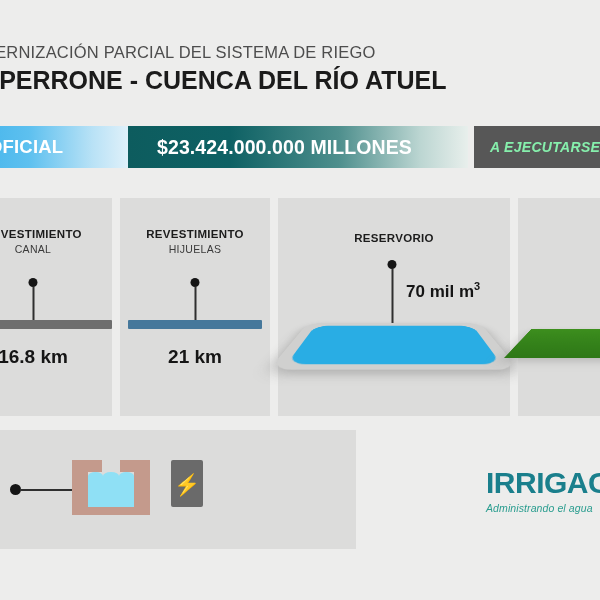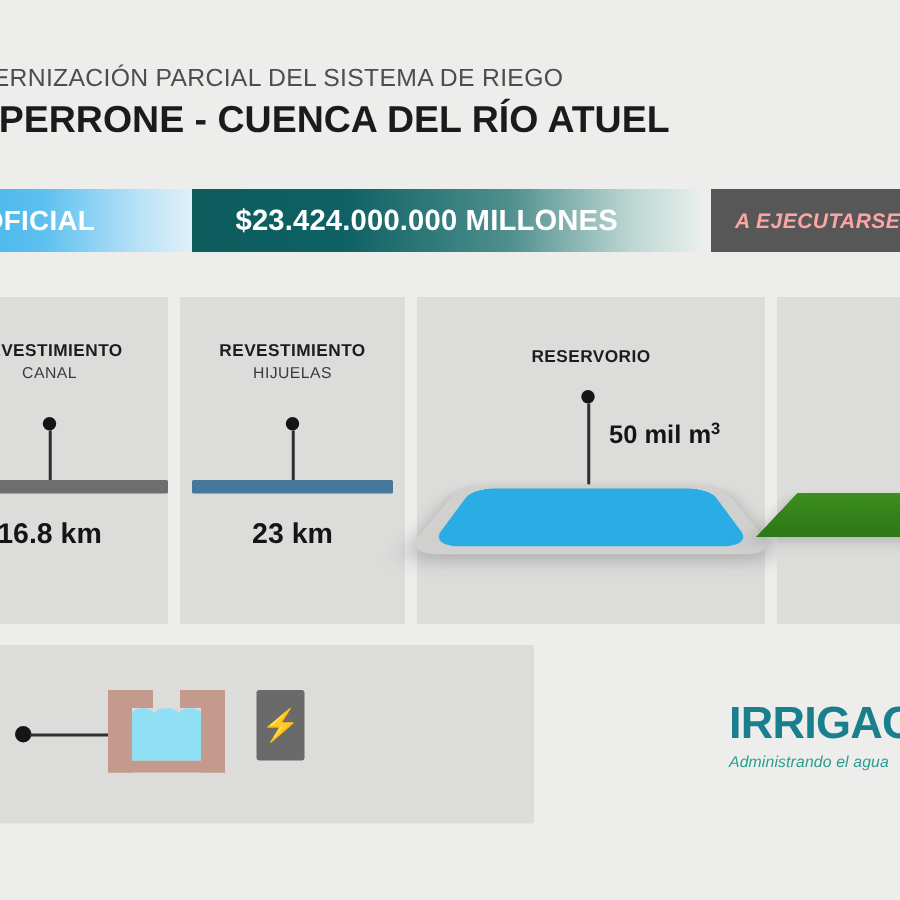--- a/index.html
+++ b/index.html
@@ -84,21 +84,21 @@
     white-space: nowrap;
     letter-spacing: 0.1px;
   }
   .banner-status {
     left: 474px;
     width: 150px;
     background: #575757;
     padding-left: 16px;
   }
   .banner-status span {
-    color: #fca5a5;
+    color: #86efac;
     font-size: 14px;
     font-weight: bold;
     font-style: italic;
     white-space: nowrap;
     letter-spacing: 0.3px;
   }
 
   
   .cards-row {
     position: absolute;
@@ -402,31 +402,31 @@
   </div>
 
   <div class="card card-c2">
     <div class="card-title">REVESTIMIENTO</div>
     <div class="card-sub">HIJUELAS</div>
     <div class="pin" style="top:80px;">
       <div class="pin-dot"></div>
       <div class="pin-stem" style="height:36px;"></div>
     </div>
     <div class="lin-bar hijuelas" style="left:8px; top:122px; width:134px;"></div>
-    <div class="lin-value" style="top:148px;">23 km</div>
+    <div class="lin-value" style="top:148px;">21 km</div>
   </div>
 
   <div class="card card-c3">
     <div class="card-title" style="margin-top:34px;">RESERVORIO</div>
     <div class="pin" style="top:62px; left:114px;">
       <div class="pin-dot"></div>
       <div class="pin-stem" style="height:84px;"></div>
     </div>
     <div class="res-value" style="left:128px; top:82px;">
-      <span>50 mil m</span><span class="res-sup">3</span>
+      <span>70 mil m</span><span class="res-sup">3</span>
     </div>
     <div class="pool-wrap">
       <div class="pool-rim"></div>
       <div class="pool-water"></div>
     </div>
   </div>
 
   <div class="card card-c4">
     <div class="field-wrap">
       <div class="field-shape"></div>

